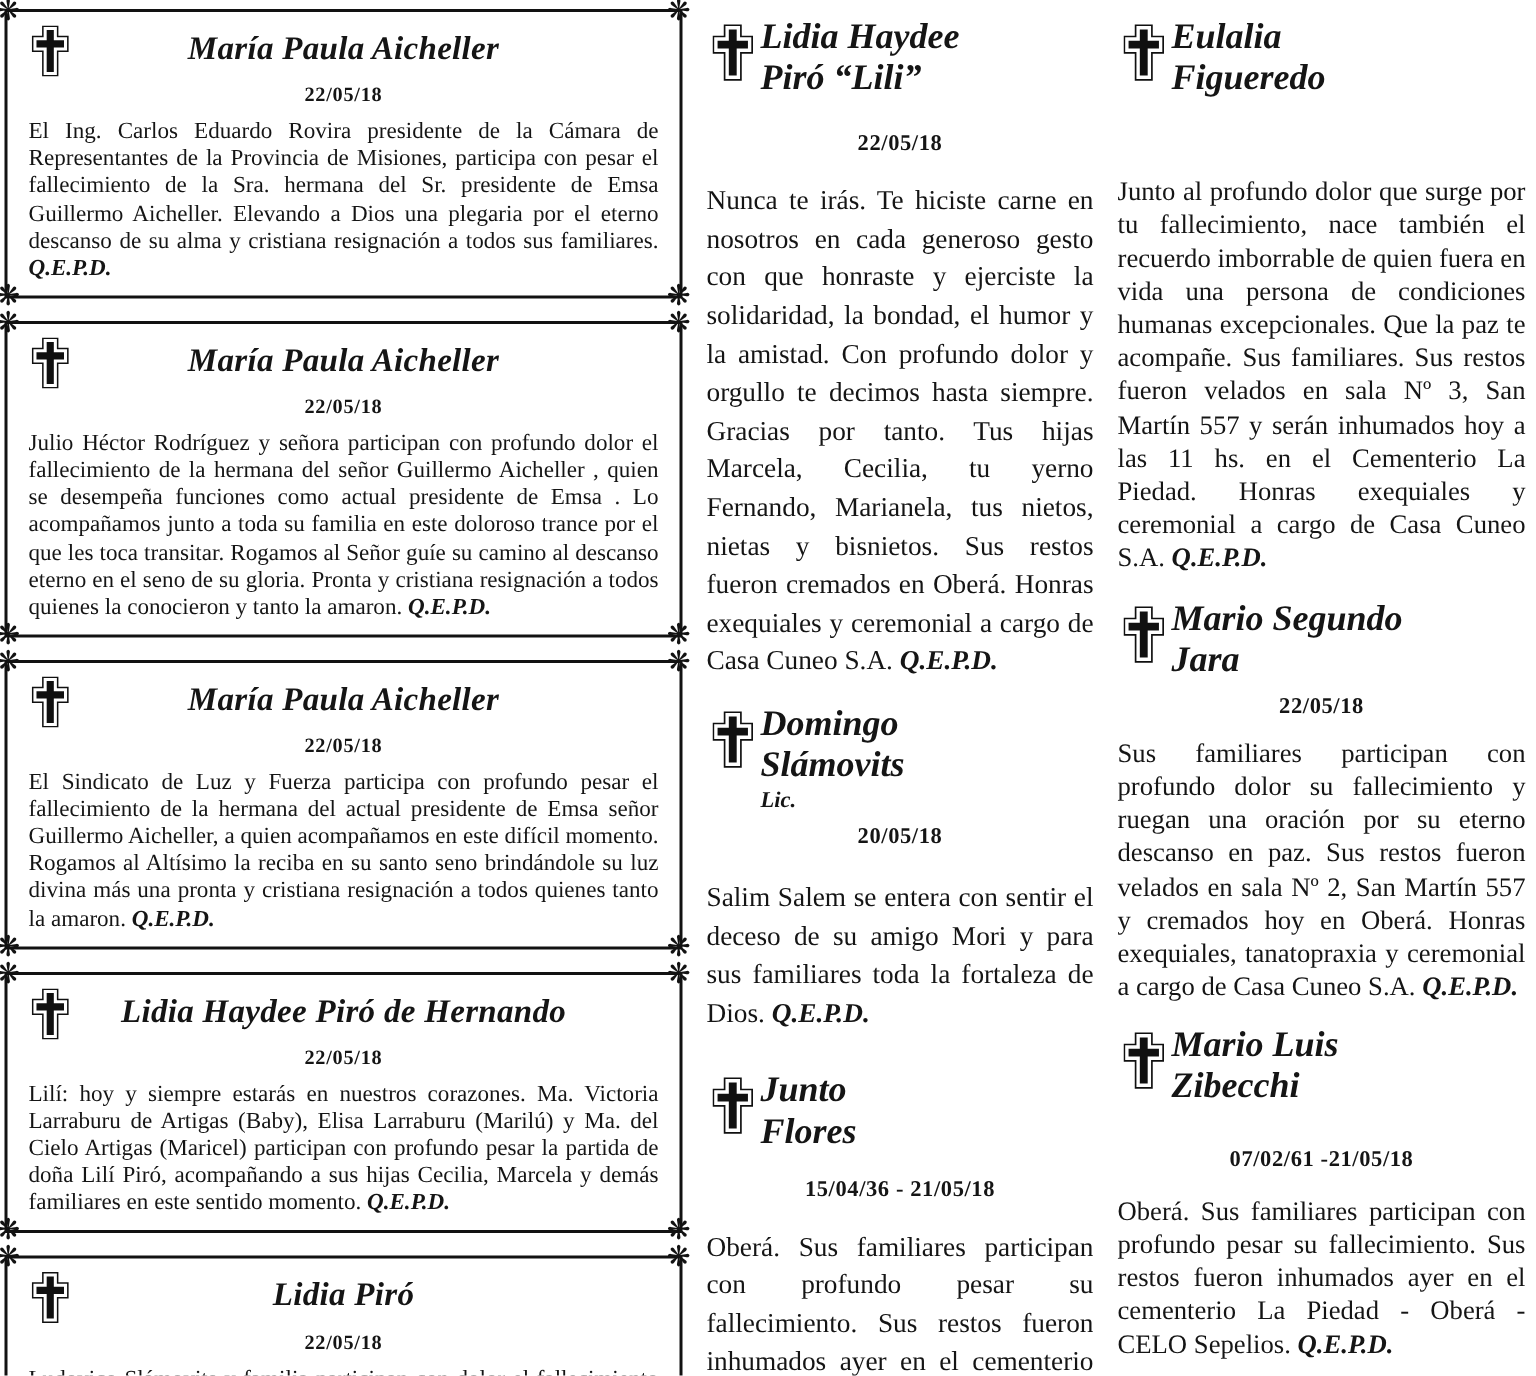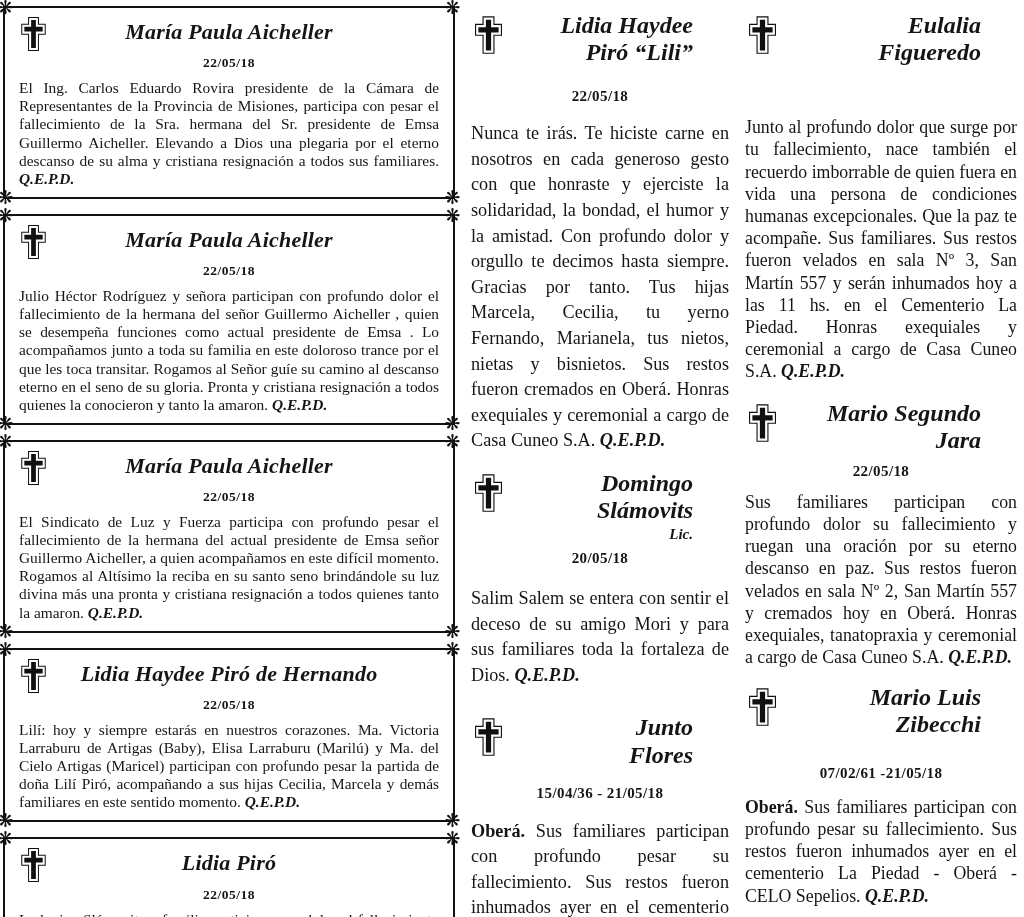--- a/index.html
+++ b/index.html
@@ -43,31 +43,31 @@
     letter-spacing: 0.2px;
   }
   .notice-box .date {
     text-align: center; font-weight: bold; font-size: 13.5px;
     margin: 11px 0 8px 0; letter-spacing: 0.5px;
   }
   .notice-box .body {
     font-size: 15.4px; line-height: 18.1px; text-align: justify;
   }
   .qepd { font-weight: bold; font-style: italic; }
-  .lead { font-weight: bold; }
+  .lead { font-weight: normal; }
 
   
   .notice-open .open-header {
     display: grid; grid-template-columns: 36px 1fr 36px; align-items: start;
   }
   .open-cross { grid-column: 1; margin-top: 3px; margin-left: 4px; }
   .notice-open h2 {
     grid-column: 2;
     font-size: 24px; font-style: italic; font-weight: 600;
-    text-align: right; line-height: 1.13;
+    text-align: left; line-height: 1.13;
   }
   .notice-open h2 span { display: block; }
   .notice-open h2 .subtitle {
     font-size: 15px; font-weight: bold; margin-top: 2px;
   }
   .notice-open .date {
     text-align: center; font-weight: bold; font-size: 15px; letter-spacing: 0.4px;
   }
   .notice-open .body { text-align: justify; }
 

